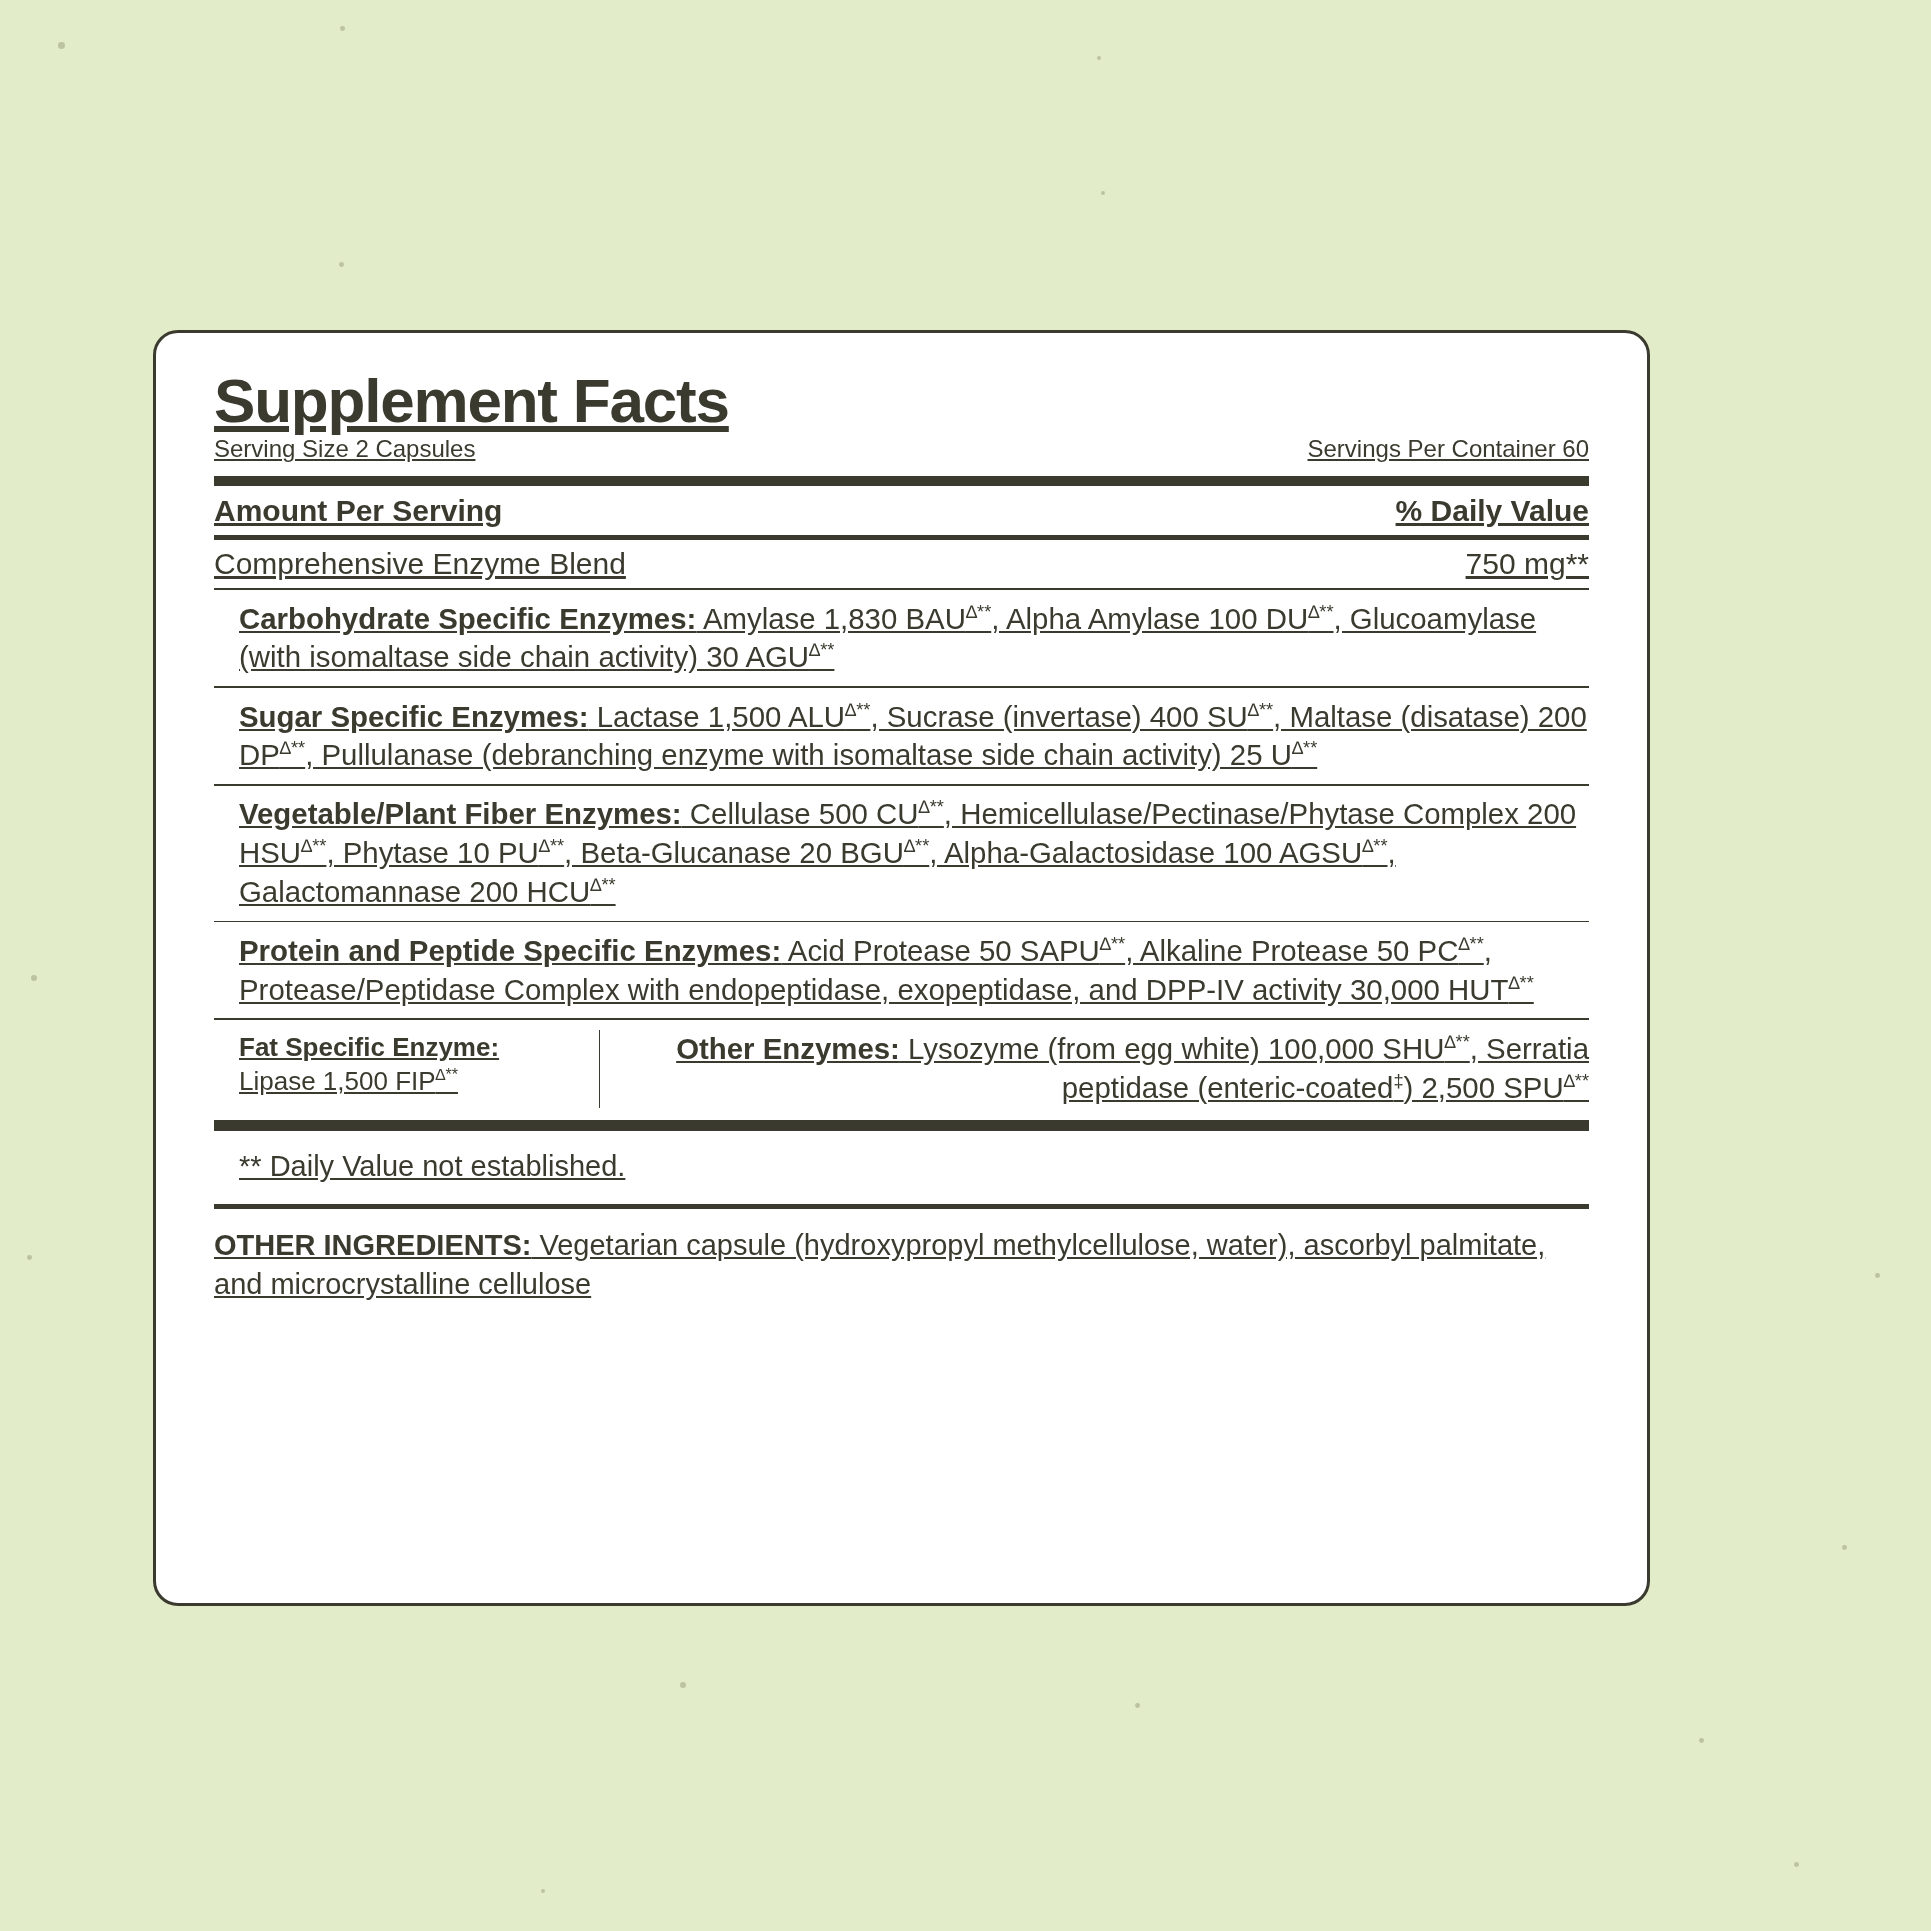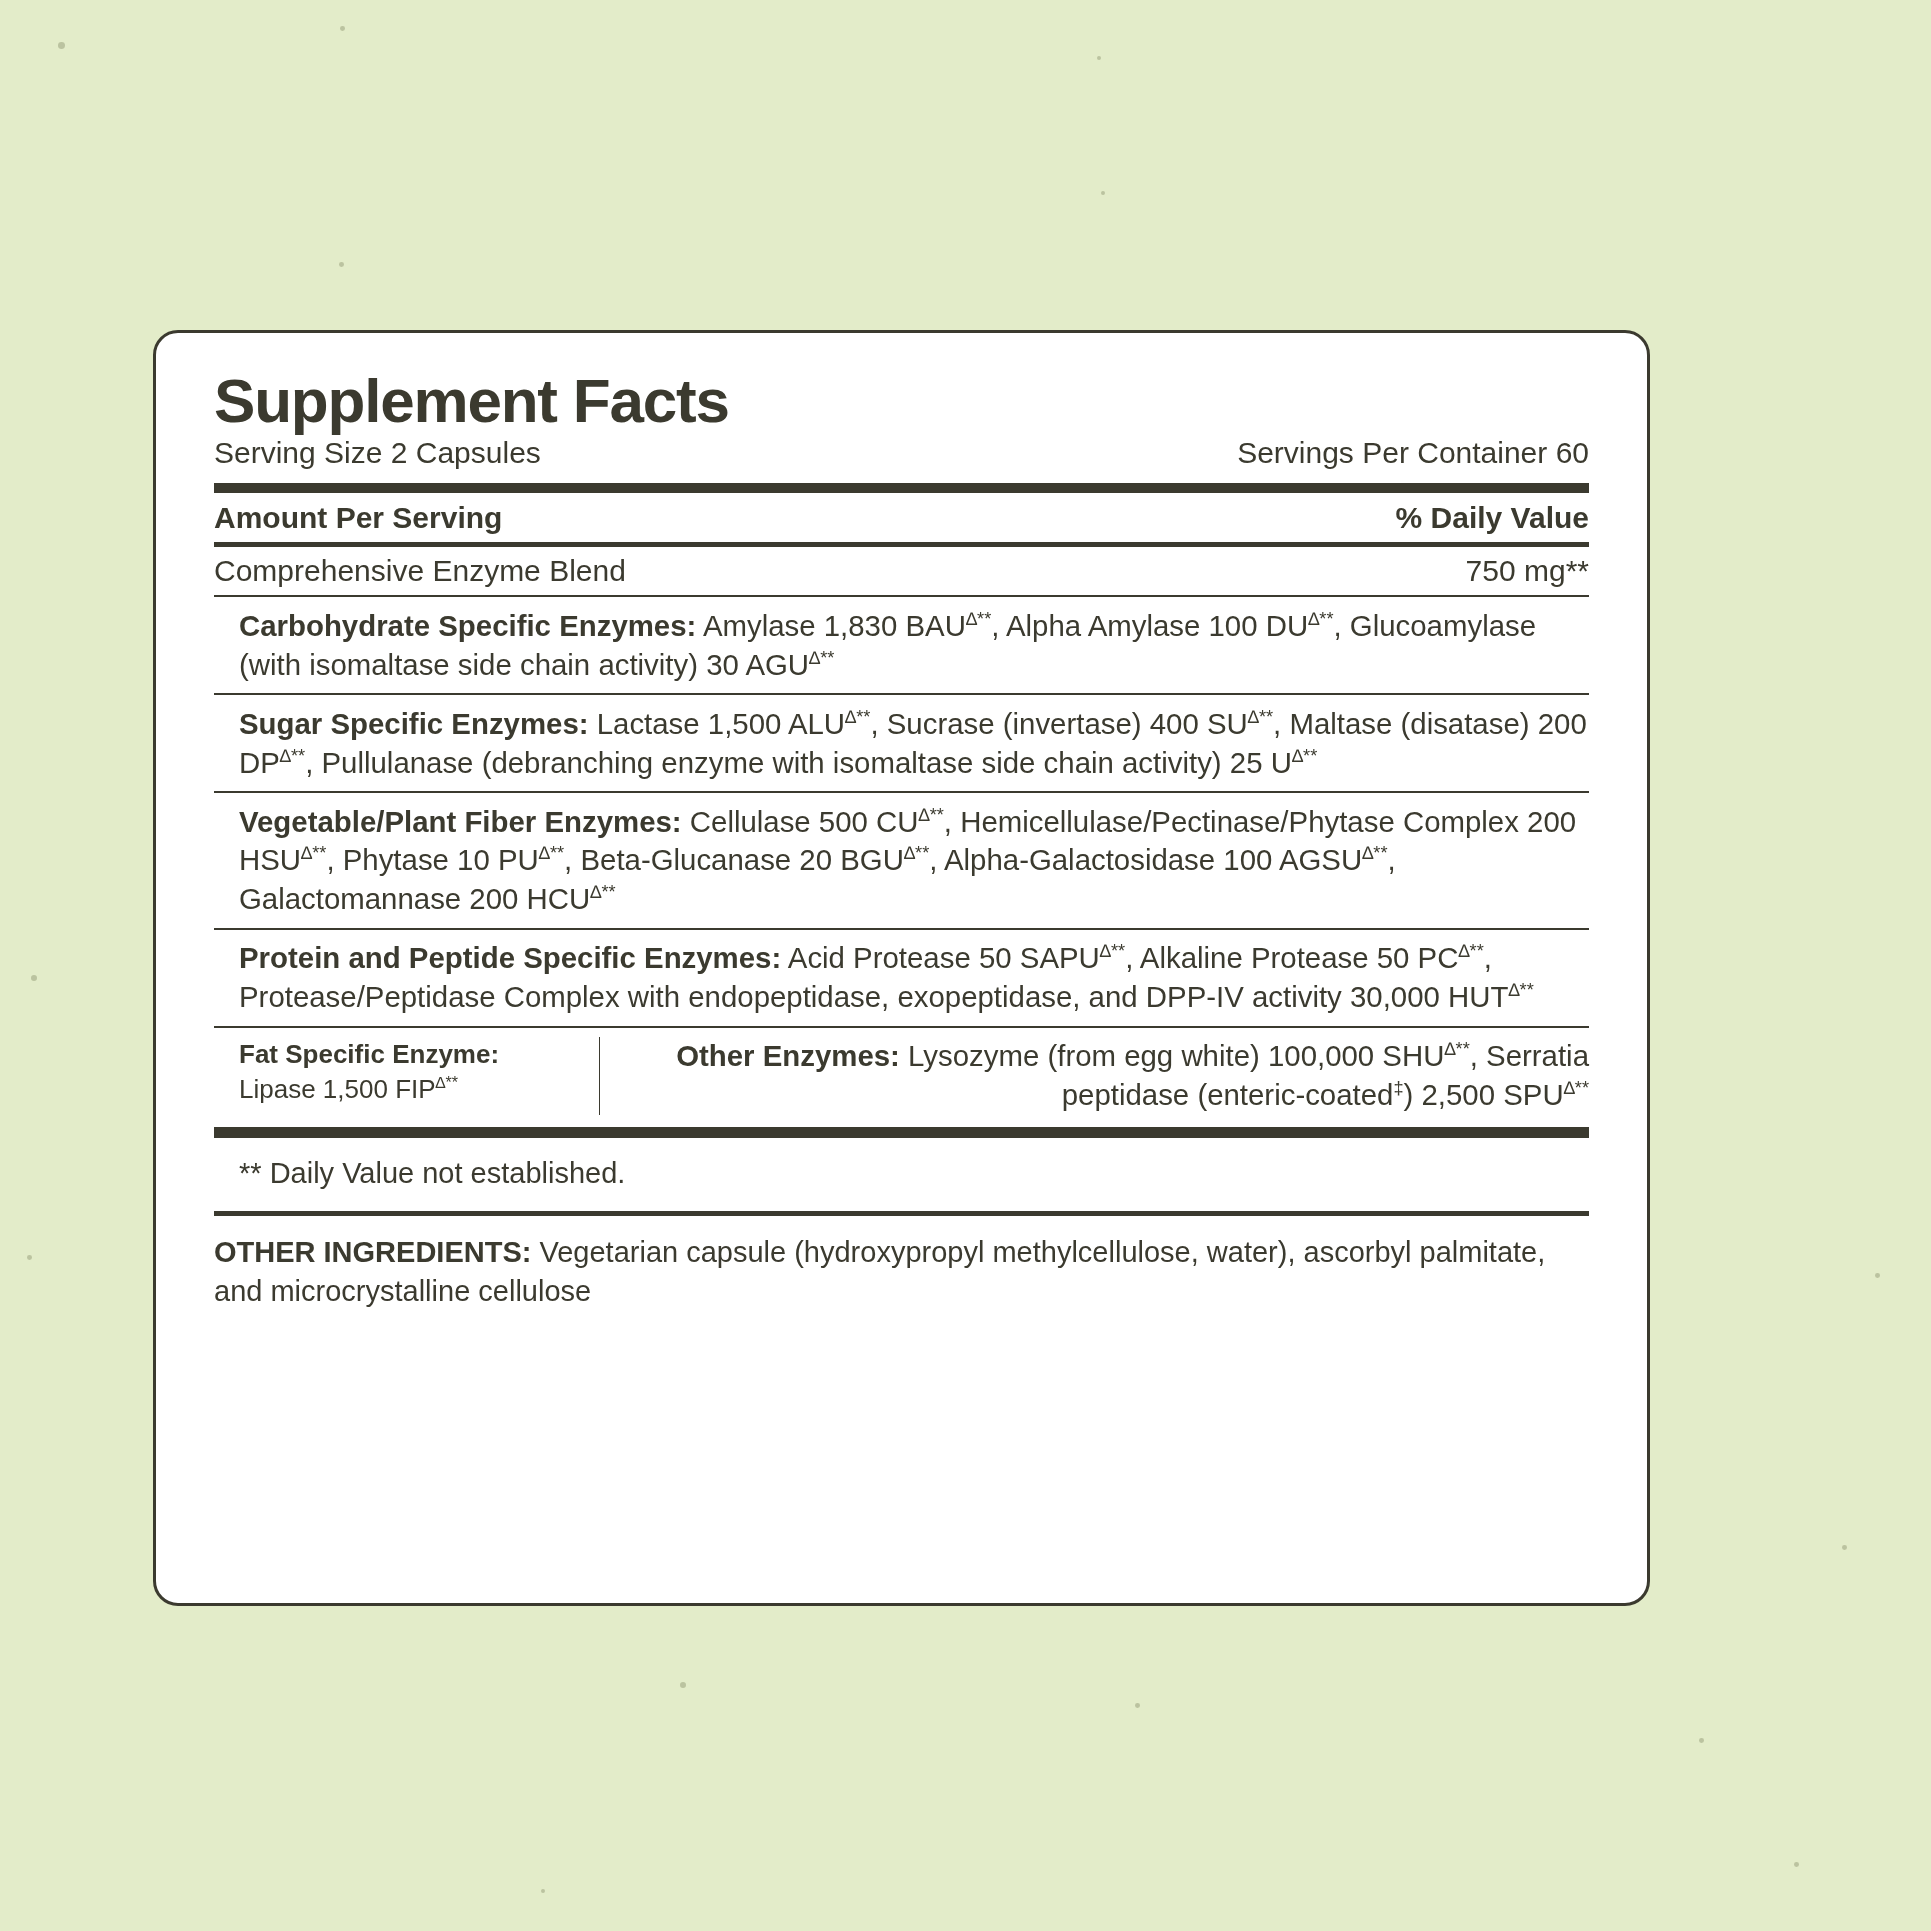--- a/index.html
+++ b/index.html
@@ -32,34 +32,35 @@
     border-radius: 25px;
     box-sizing: border-box;
     padding: 25px 35px 0 35px;
   }
   .inner {
     width: 1553px;
     max-width: 100%;
     margin: 0 auto;
     padding: 0 23px;
     box-sizing: border-box;
+    text-decoration: underline;
   }
   .title {
     font-size: 62px;
     font-weight: 700;
     letter-spacing: -1.2px;
     line-height: 1.06;
     margin: 9.7px 0 1.9px 0;
     color: #3b3a2f;
   }
   .serving-row {
     display: flex;
     justify-content: space-between;
     align-items: baseline;
-    font-size: 30px;
+    font-size: 24px;
     line-height: 1.2;
     padding-bottom: 7.7px;
   }
   .rule-thick {
     height: 10.6px;
     background: #3b3a2f;
     margin: 3.9px 0 0 0;
   }
   .rule-med {
     height: 4.8px;

